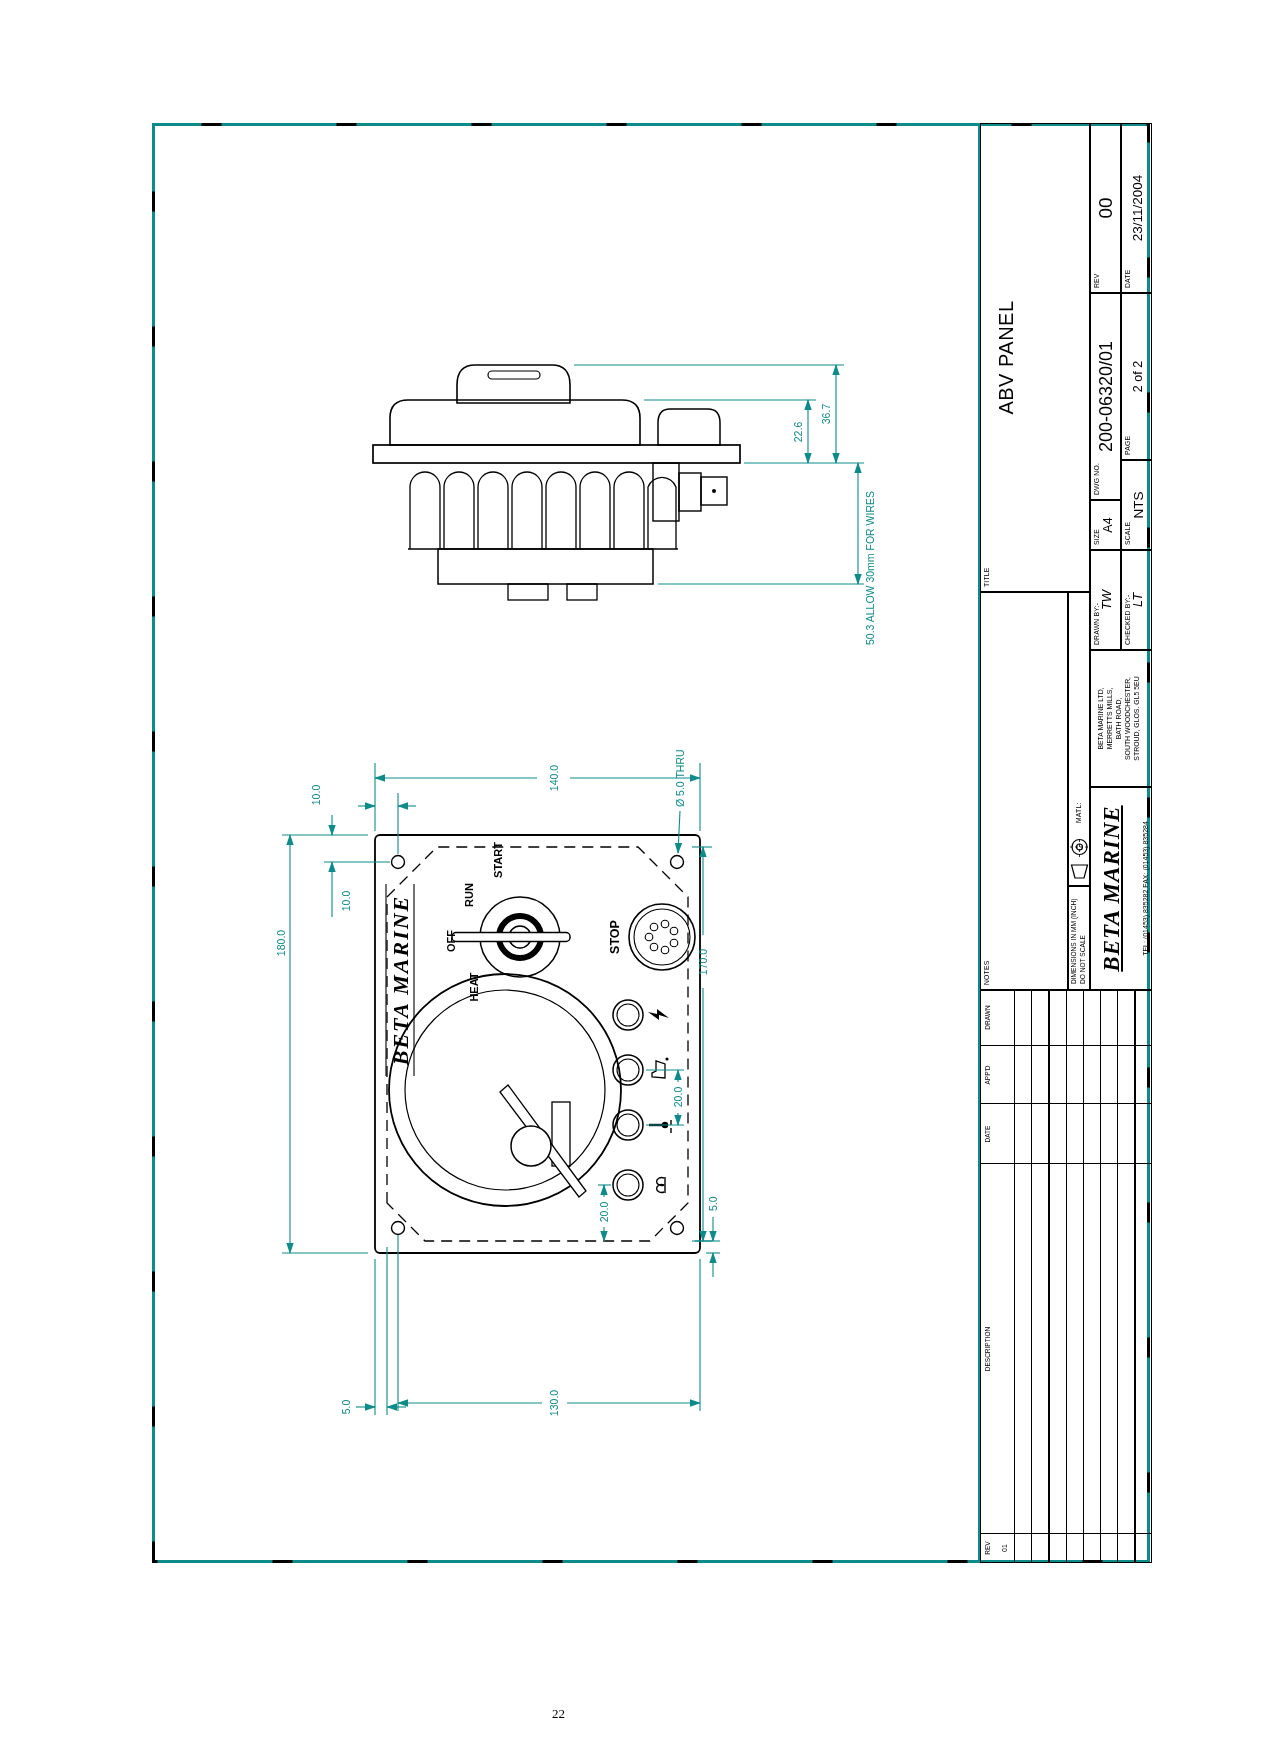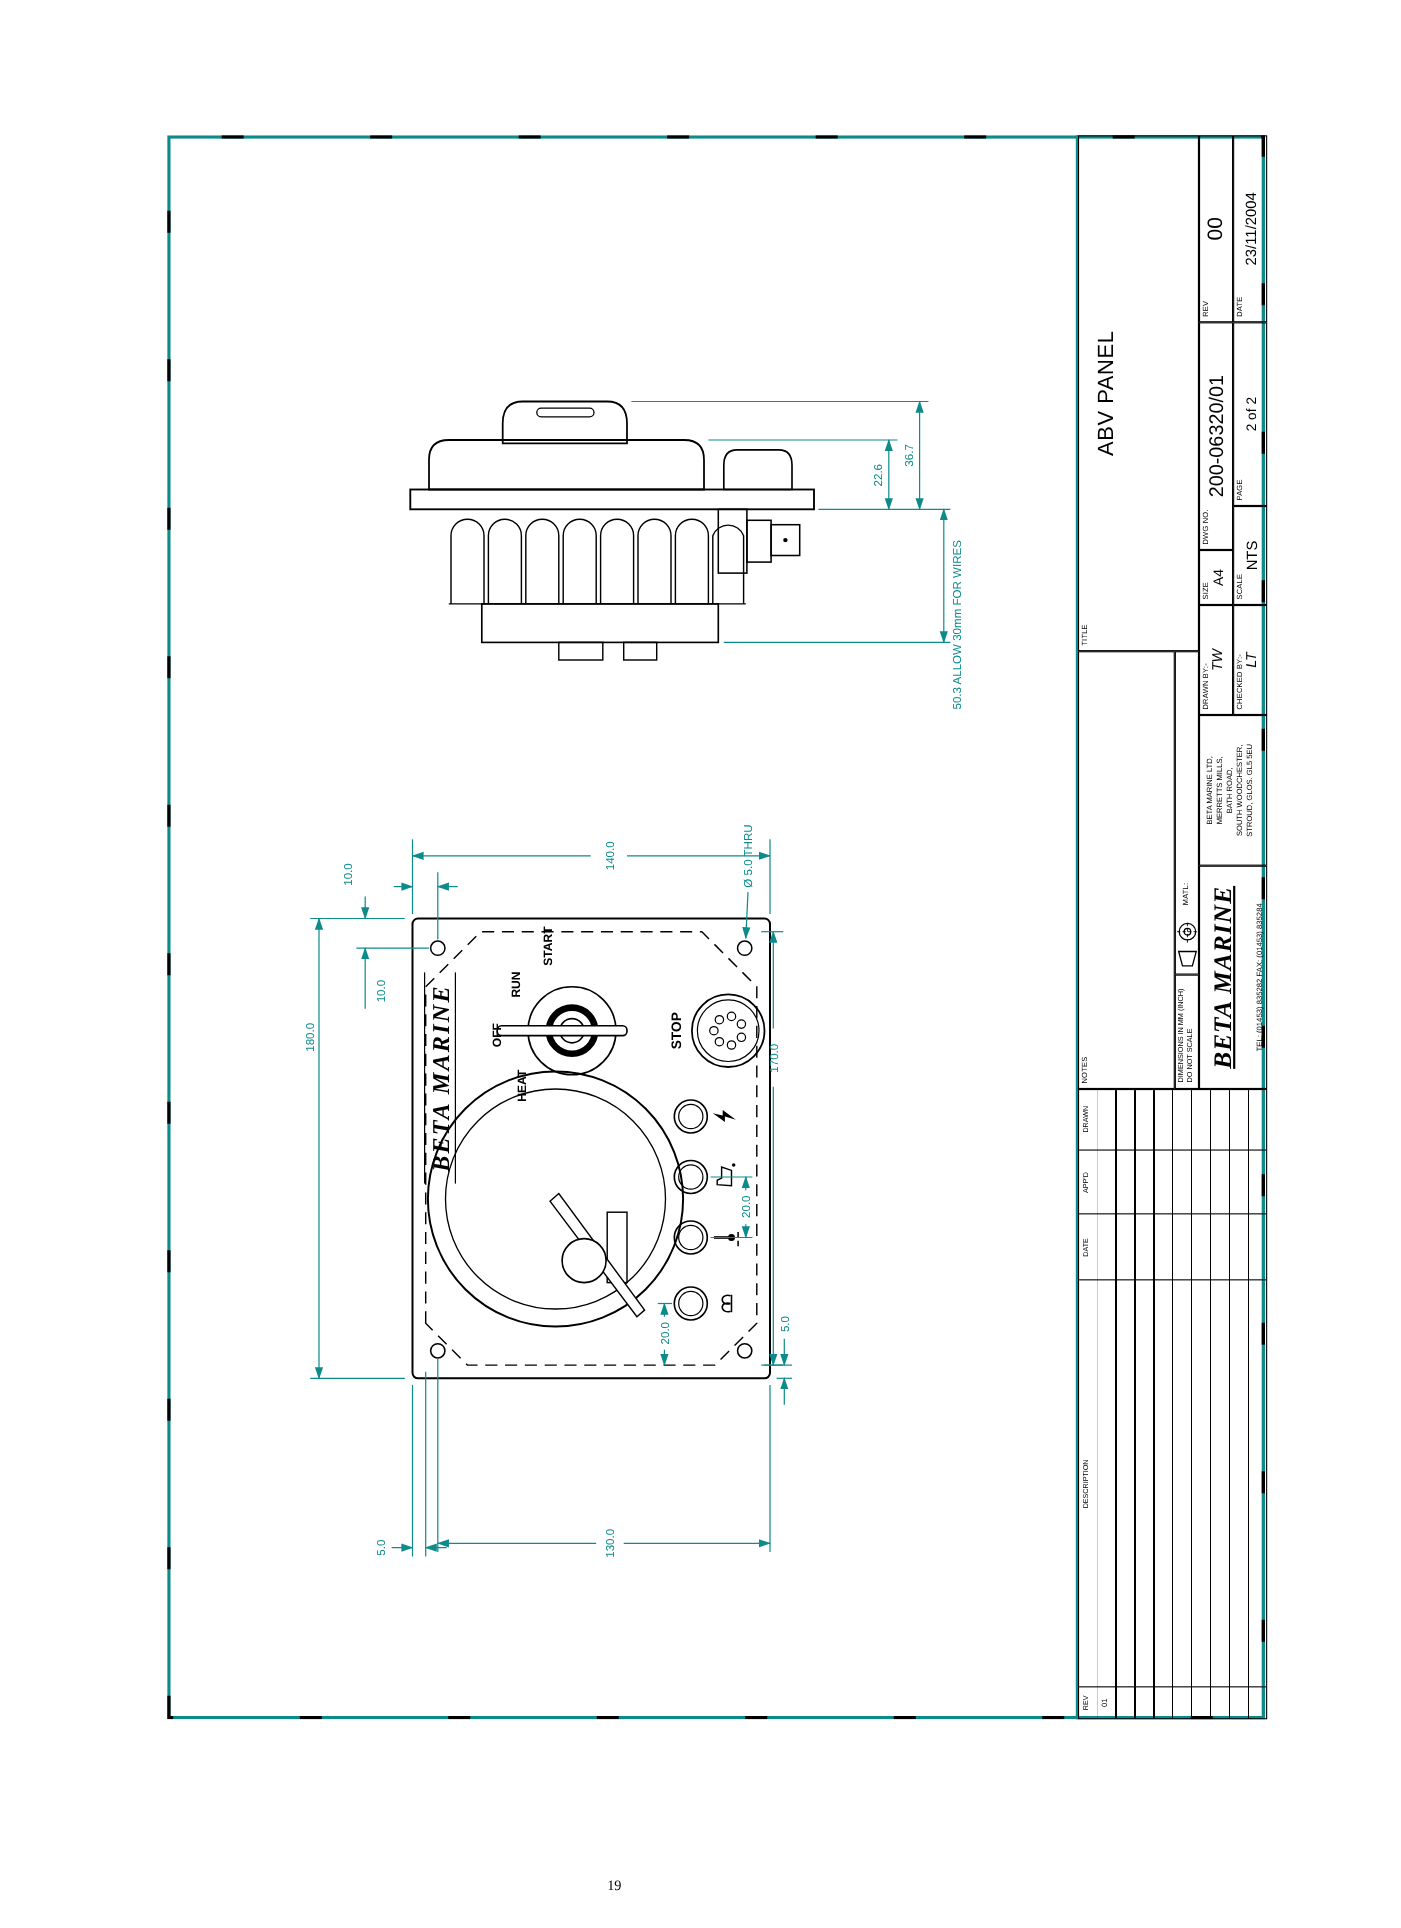--- a/index.html
+++ b/index.html
@@ -325,14 +325,14 @@
 
      <div class="tb" style="left:971px;top:0;width:469px;height:110px;">
        <span class="lab">TITLE</span>
        <span class="val" style="top:14px;font-size:20px;letter-spacing:.5px;">ABV PANEL</span>
      </div>
    </div>
 
   </div>
  </div>
 
- <div class="pagenum">19</div>
+ <div class="pagenum">22</div>
 </div>
 
 </body></html>

